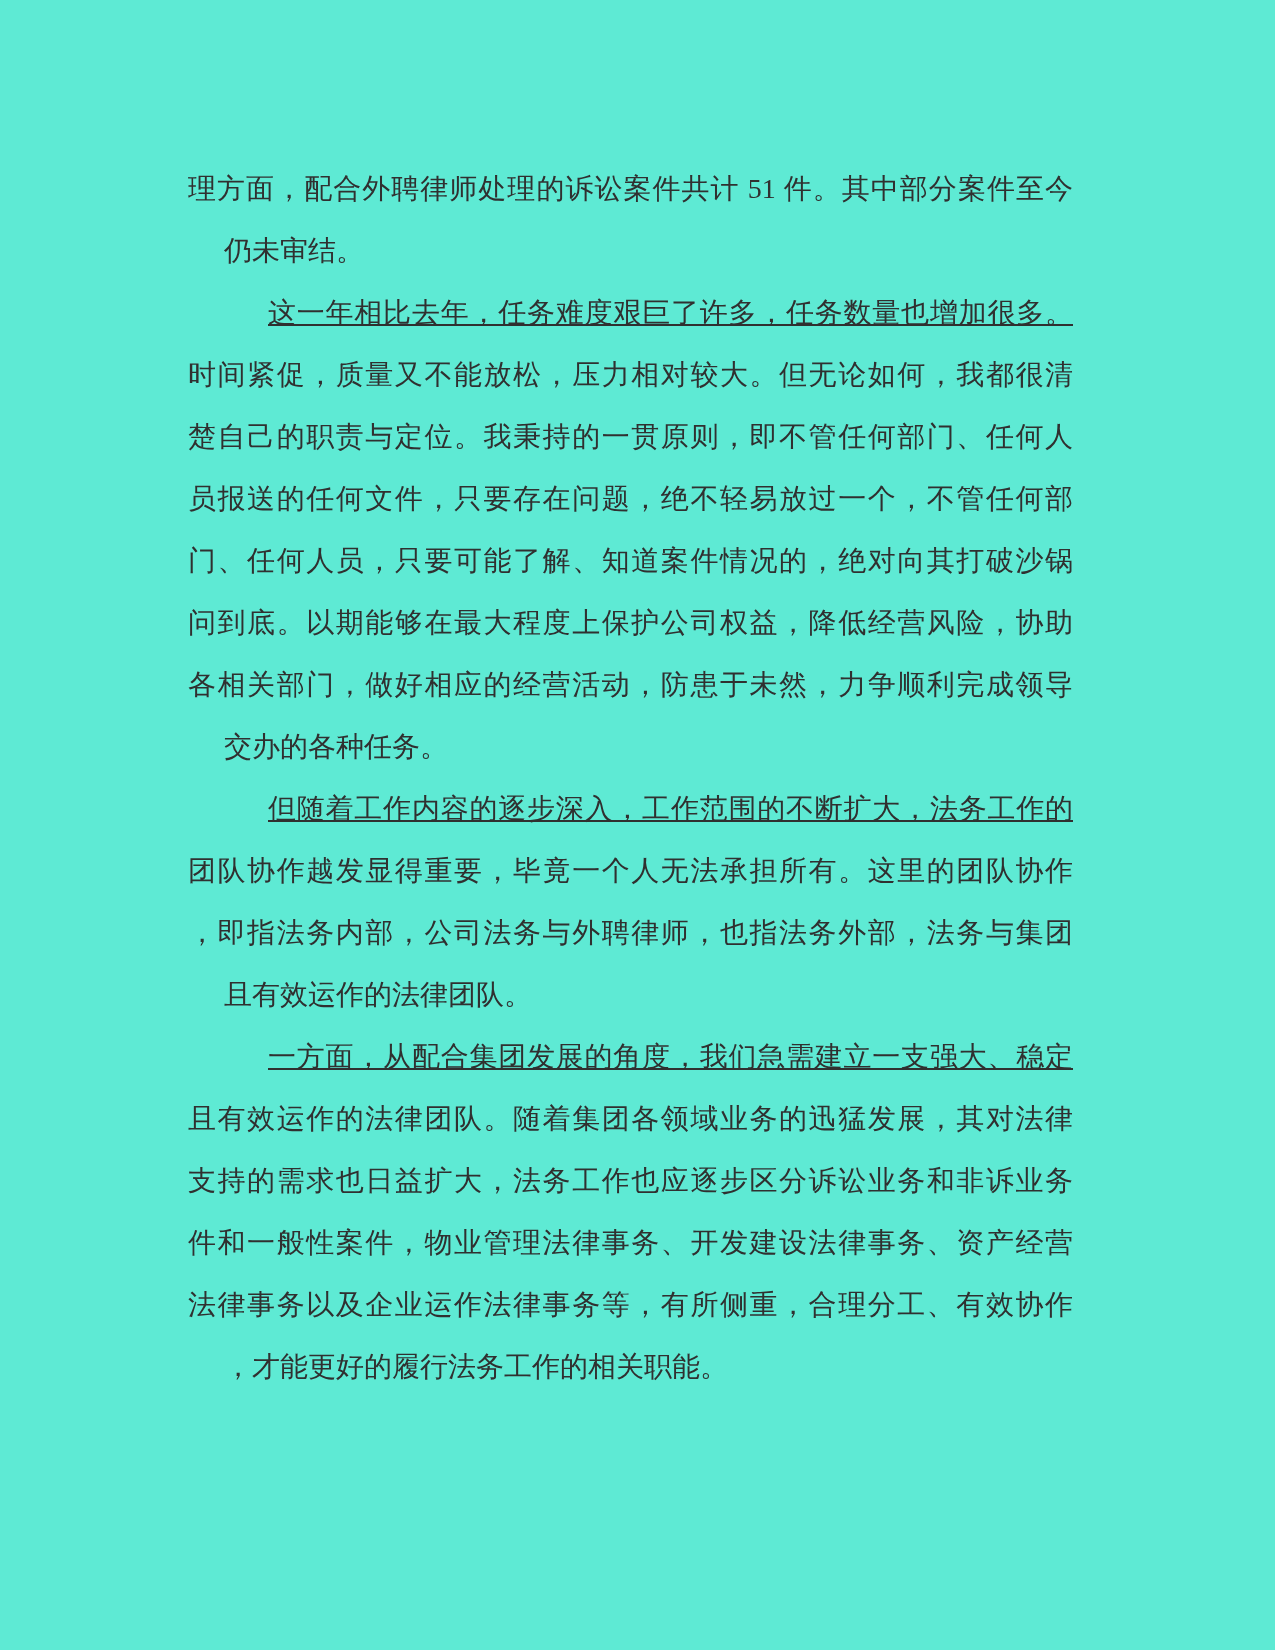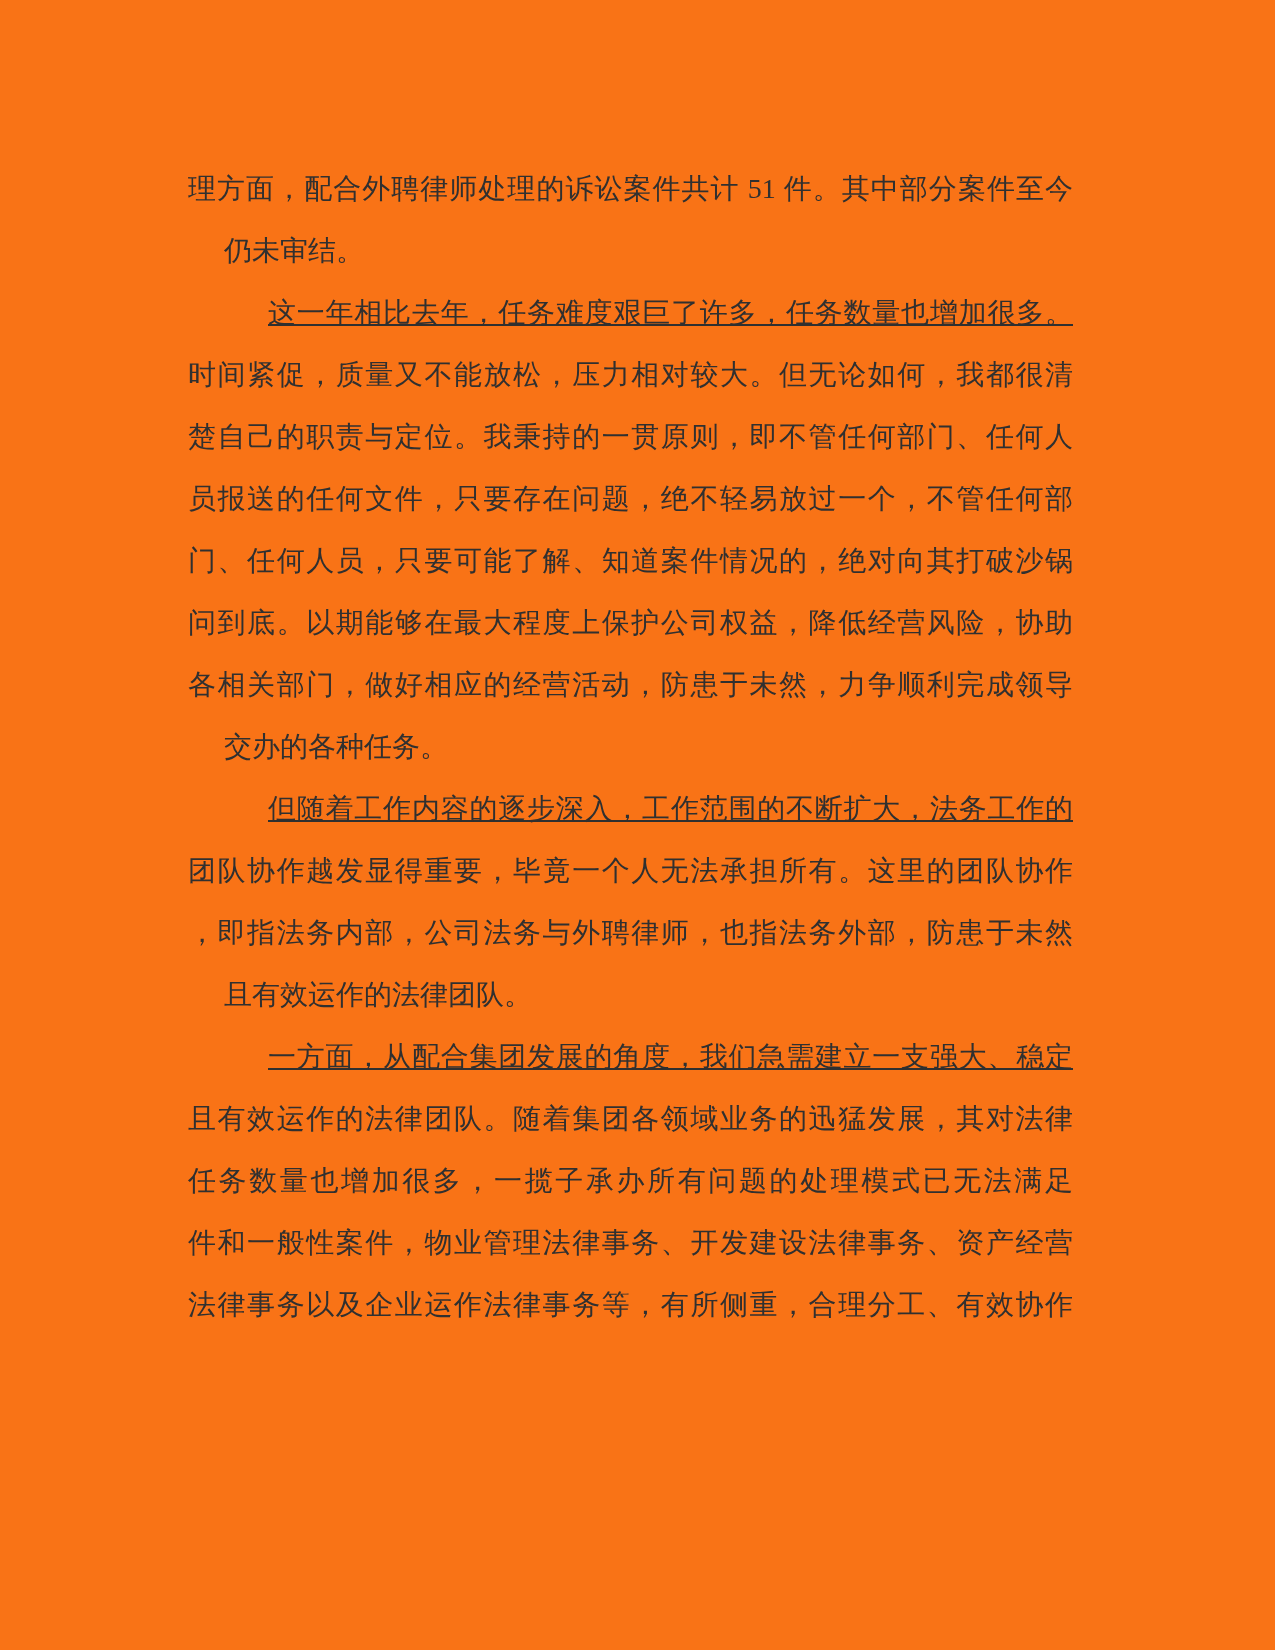--- a/index.html
+++ b/index.html
@@ -12,21 +12,21 @@
     height: 1650px;
     position: relative;
     font-family: "Liberation Serif", "DejaVu Serif", serif;
   }
   .page {
     position: absolute;
     left: 0;
     top: 0;
     width: 1275px;
     height: 1650px;
-    background: #f97316;
+    background: #5eead4;
     overflow: hidden;
   }
   .doc {
     position: absolute;
     left: 188px;
     top: 158px;
     width: 885px;
     color: #303030;
     font-size: 28px;
   }
@@ -68,25 +68,26 @@
           <div class="line">楚自己的职责与定位。我秉持的一贯原则，即不管任何部门、任何人</div>
           <div class="line">员报送的任何文件，只要存在问题，绝不轻易放过一个，不管任何部</div>
           <div class="line">门、任何人员，只要可能了解、知道案件情况的，绝对向其打破沙锅</div>
           <div class="line">问到底。以期能够在最大程度上保护公司权益，降低经营风险，协助</div>
           <div class="line">各相关部门，做好相应的经营活动，防患于未然，力争顺利完成领导</div>
           <div class="line last">交办的各种任务。</div>
         </div>
         <div class="paragraph">
           <div class="line indent">但随着工作内容的逐步深入，工作范围的不断扩大，法务工作的</div>
           <div class="line">团队协作越发显得重要，毕竟一个人无法承担所有。这里的团队协作</div>
-          <div class="line">，即指法务内部，公司法务与外聘律师，也指法务外部，防患于未然</div>
+          <div class="line">，即指法务内部，公司法务与外聘律师，也指法务外部，法务与集团</div>
           <div class="line last">且有效运作的法律团队。</div>
         </div>
         <div class="paragraph">
           <div class="line indent">一方面，从配合集团发展的角度，我们急需建立一支强大、稳定</div>
           <div class="line">且有效运作的法律团队。随着集团各领域业务的迅猛发展，其对法律</div>
-          <div class="line">任务数量也增加很多，一揽子承办所有问题的处理模式已无法满足</div>
+          <div class="line">支持的需求也日益扩大，法务工作也应逐步区分诉讼业务和非诉业务</div>
           <div class="line">件和一般性案件，物业管理法律事务、开发建设法律事务、资产经营</div>
           <div class="line">法律事务以及企业运作法律事务等，有所侧重，合理分工、有效协作</div>
+          <div class="line last">，才能更好的履行法务工作的相关职能。</div>
         </div>
       </section>
   </main>
 </div>
 
 </body></html>

